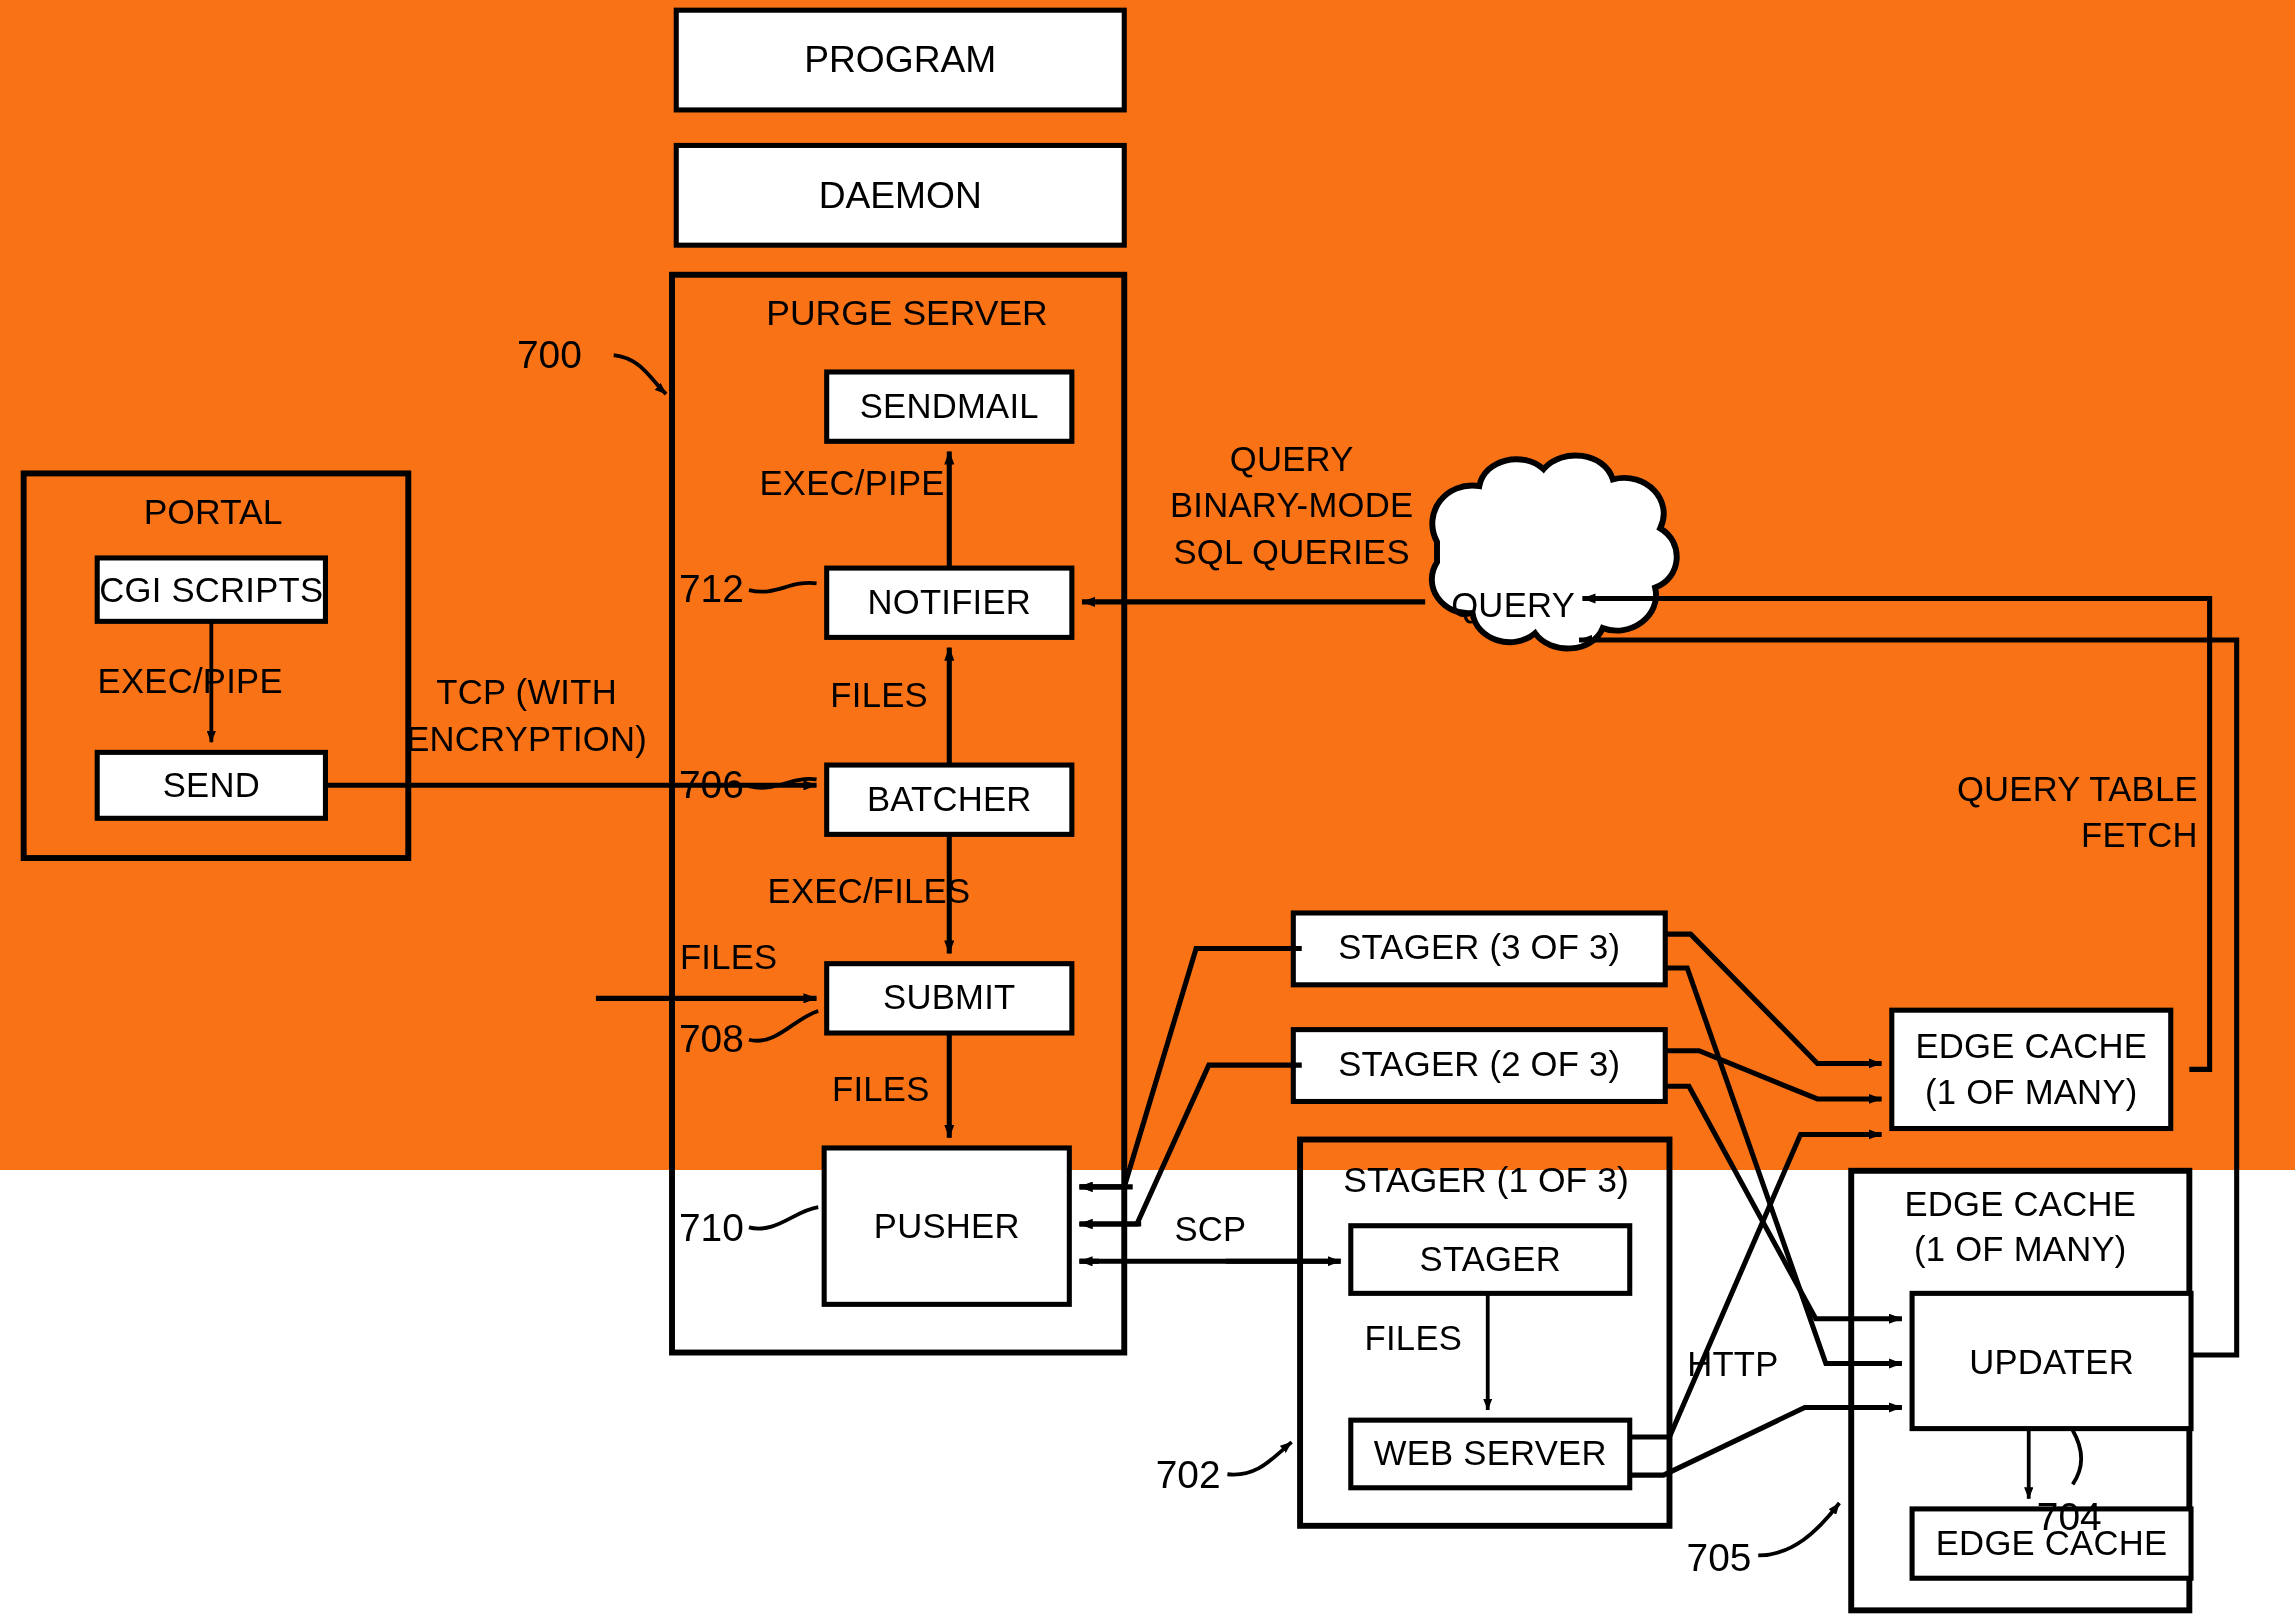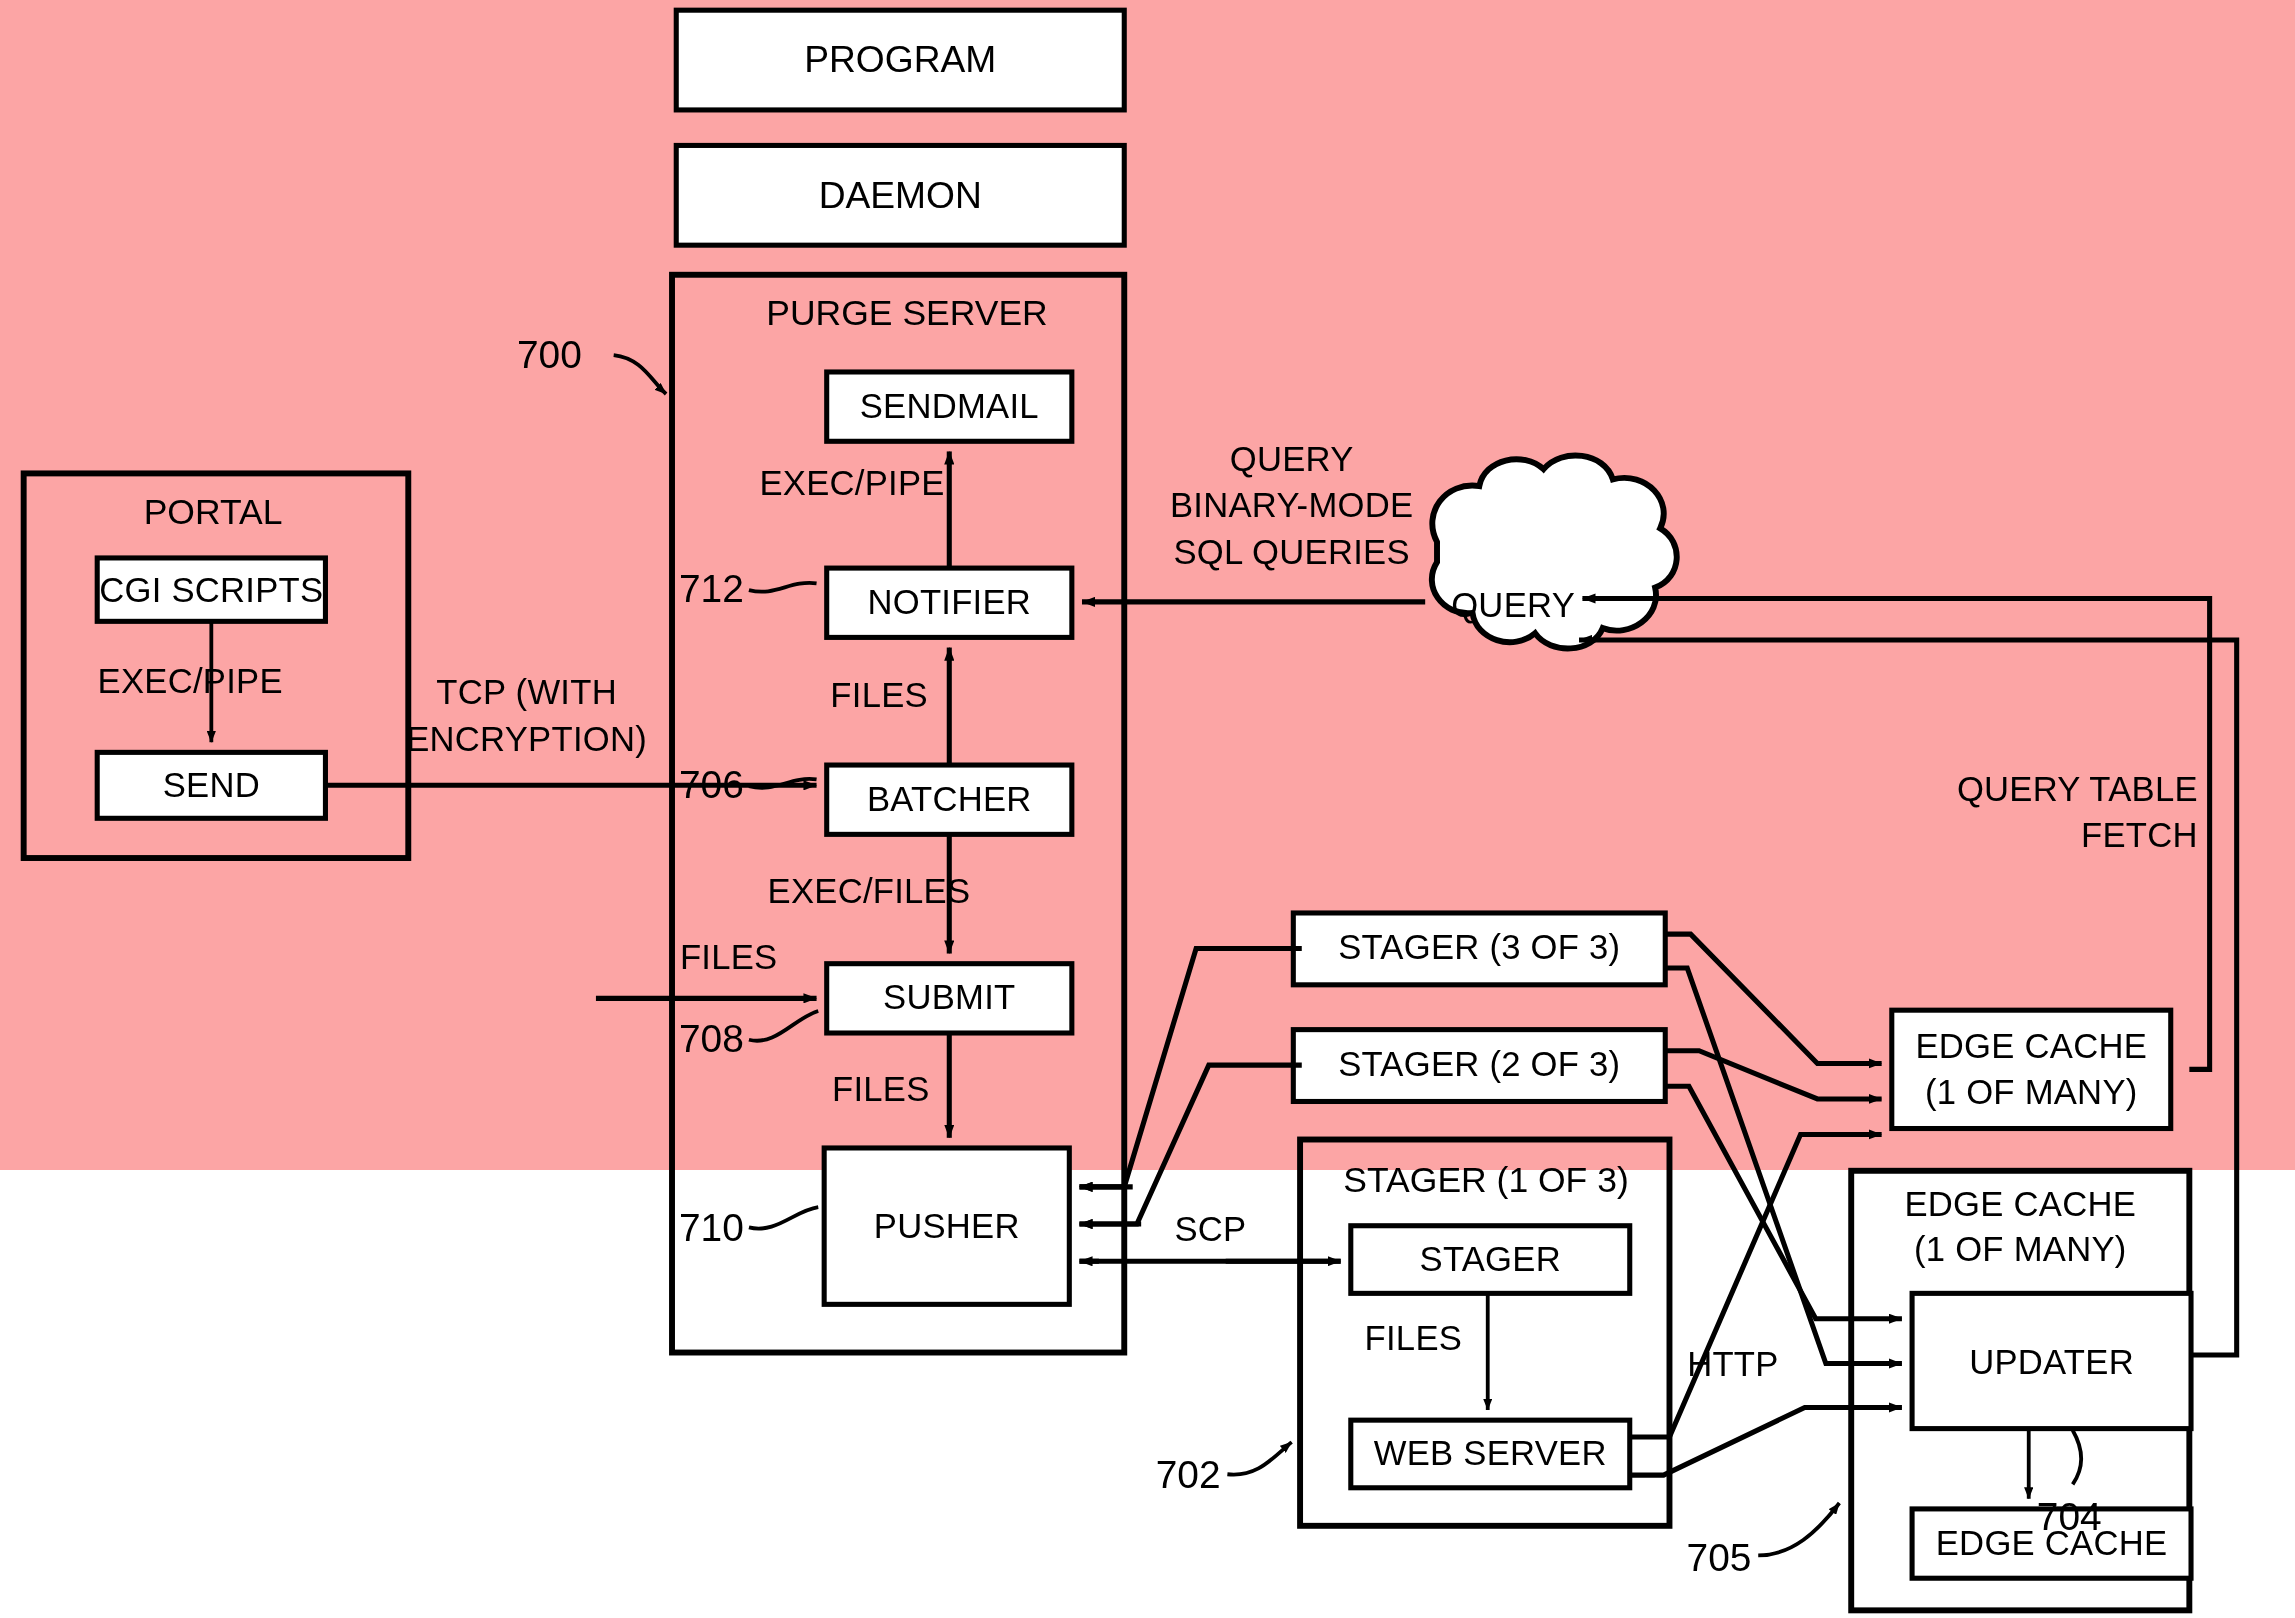--- a/index.html
+++ b/index.html
@@ -1,18 +1,18 @@
 <!DOCTYPE html>
 <html style="font-size:13.5px"><head>
 <meta charset="utf-8">
 <style>
   html,body{margin:0;padding:0;background:#ffffff;}
   body{width:2295px;height:1618px;overflow:hidden;
        font-family:"Liberation Sans", sans-serif;}
-  #stage{position:relative;width:2295px;height:1170px;background:#fca5a5;}
+  #stage{position:relative;width:2295px;height:1170px;background:#f97316;}
   svg{position:absolute;left:0;top:0;width:2295px;height:1618px;}
   .bx{fill:#ffffff;stroke:#000000;stroke-width:6;}
   .cont{fill:none;stroke:#000000;stroke-width:7;}
   .ln{fill:none;stroke:#000000;stroke-width:6;stroke-linecap:butt;stroke-linejoin:miter;}
   .ln-thin{fill:none;stroke:#000000;stroke-width:4.5;}
   .lead{fill:none;stroke:#000000;stroke-width:4.5;}
   .cloud{fill:#ffffff;stroke:#000000;stroke-width:7;}
   text{font-family:"Liberation Sans", sans-serif;fill:#000000;}
   .lbl{font-size:41px;letter-spacing:.3px;}
   .lbl-b{font-size:44px;}

